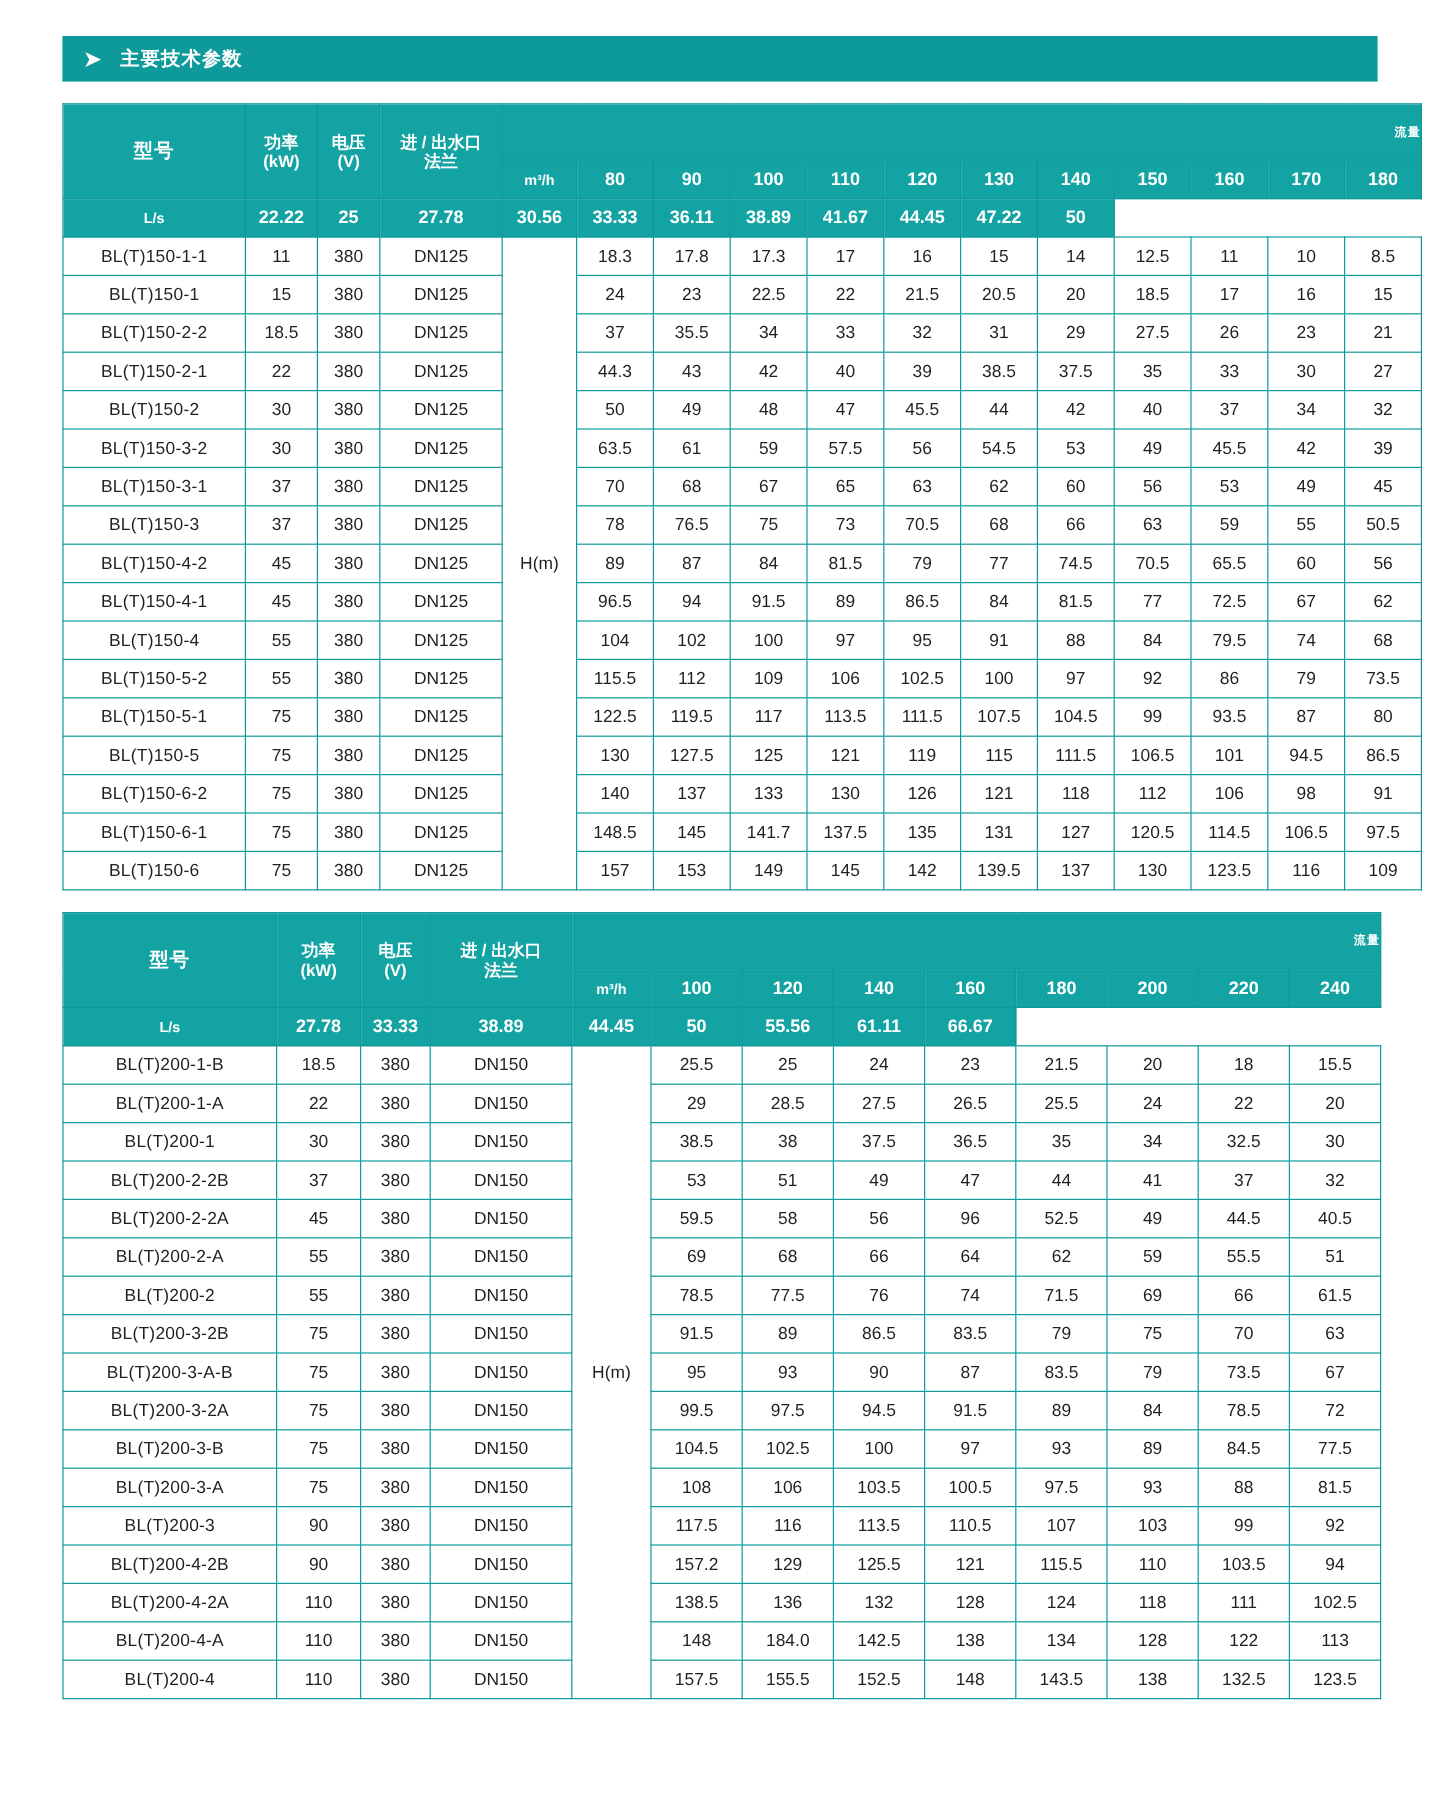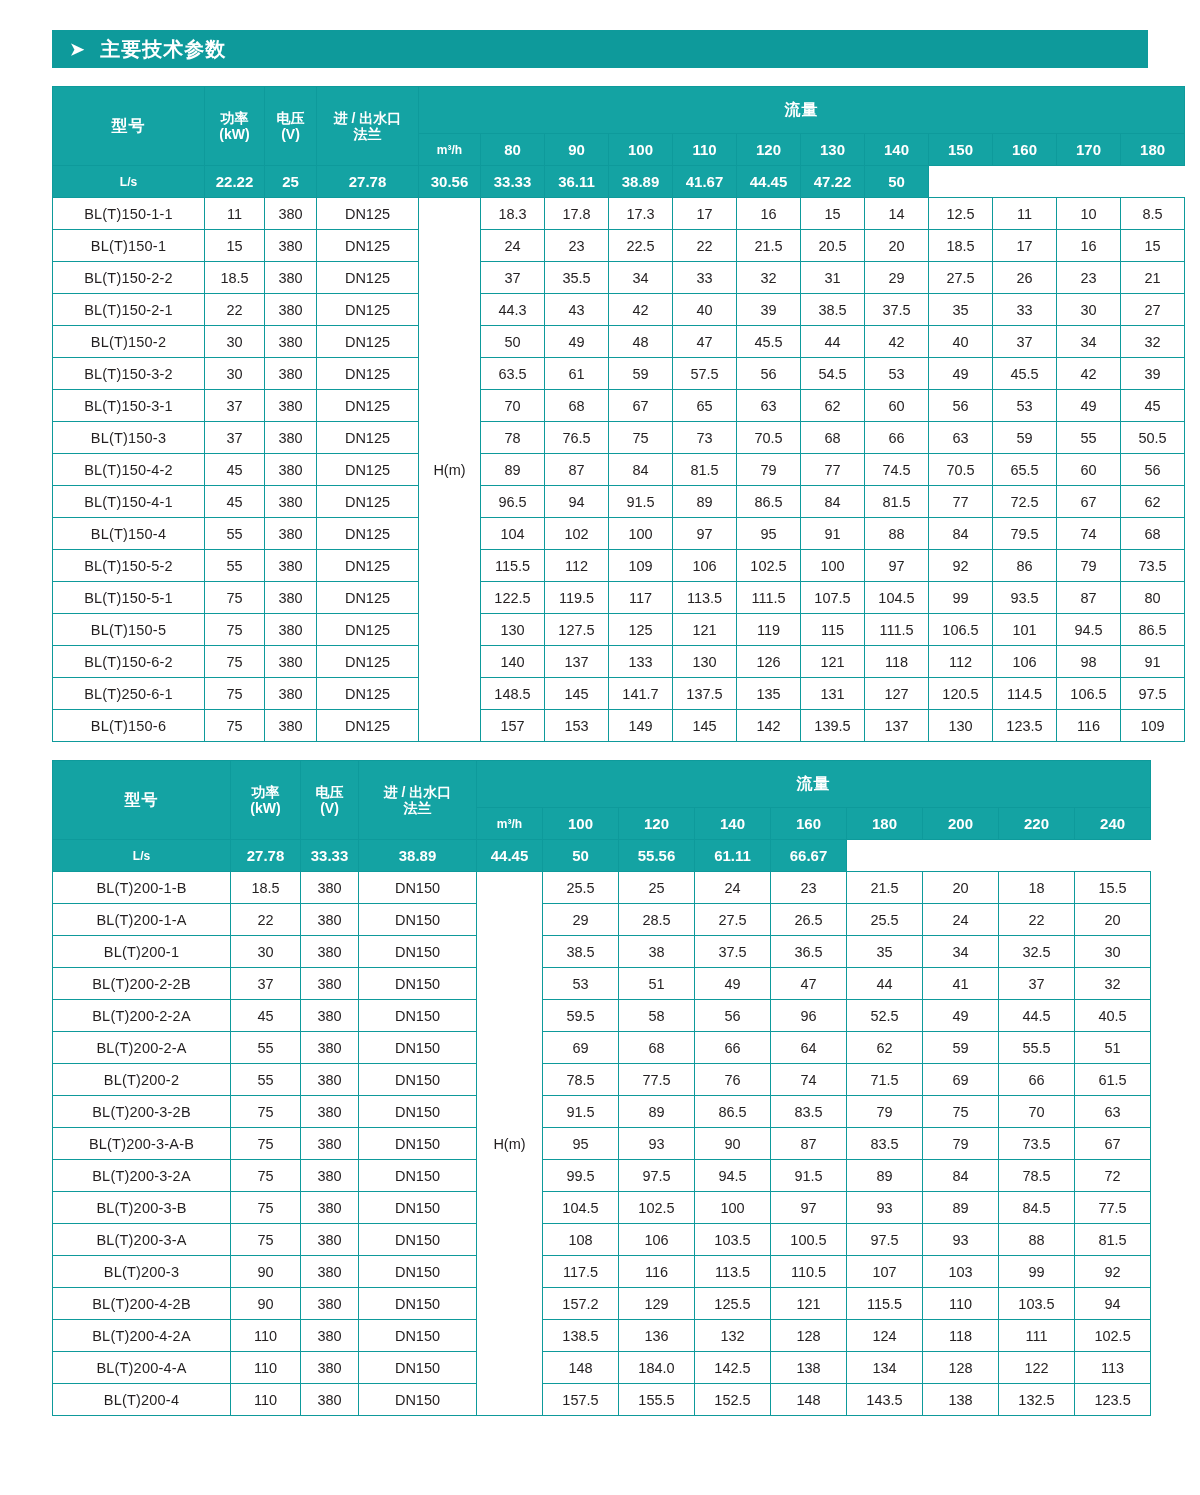--- a/index.html
+++ b/index.html
@@ -32,21 +32,21 @@
   }
   .section-header .arrow {
     color: #ffffff;
     font-size: 17px;
     line-height: 1;
     margin-right: 16px;
     font-weight: bold;
   }
   .section-header .title {
     color: #ffffff;
-    font-size: 20px;
+    font-size: 16px;
     font-weight: bold;
     letter-spacing: 1px;
   }
 
   
   table.spec {
     border-collapse: collapse;
     table-layout: fixed;
     width: 1096px;
     margin-top: 18px;
@@ -61,22 +61,23 @@
     font-weight: normal;
     color: #231f20;
   }
   table.spec thead th {
     background: #14a3a3;
     color: #ffffff;
     font-weight: bold;
     font-size: 15px;
   }
   table.spec thead th.flow-title {
-    font-size: 16px;
+    font-size: 10px;
     letter-spacing: 1px;
+    text-align: right;
   }
   table.spec thead th.unit {
     font-size: 12px;
   }
   table.spec thead th.model {
     font-size: 16px;
     letter-spacing: 1px;
     font-family: Liberation Serif, serif;
   }
   table.spec thead th.two-line {
@@ -426,21 +427,21 @@
           <td>130</td>
           <td>126</td>
           <td>121</td>
           <td>118</td>
           <td>112</td>
           <td>106</td>
           <td>98</td>
           <td>91</td>
         </tr>
         <tr>
-          <td class="model-cell">BL(T)250-6-1</td>
+          <td class="model-cell">BL(T)150-6-1</td>
           <td>75</td>
           <td>380</td>
           <td>DN125</td>
           <td>148.5</td>
           <td>145</td>
           <td>141.7</td>
           <td>137.5</td>
           <td>135</td>
           <td>131</td>
           <td>127</td>

